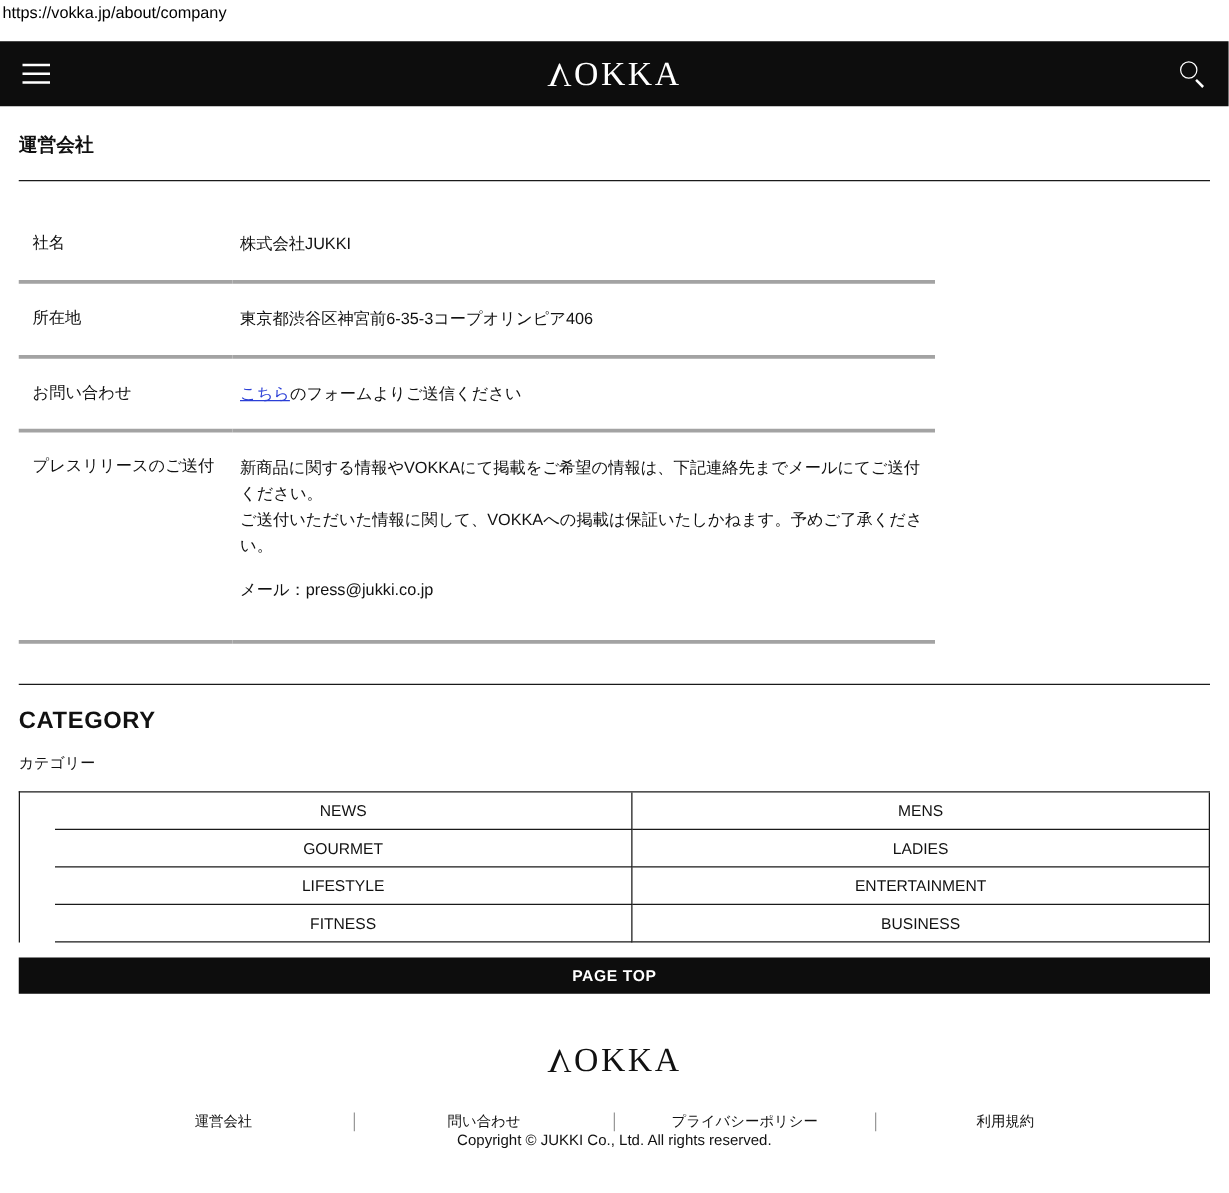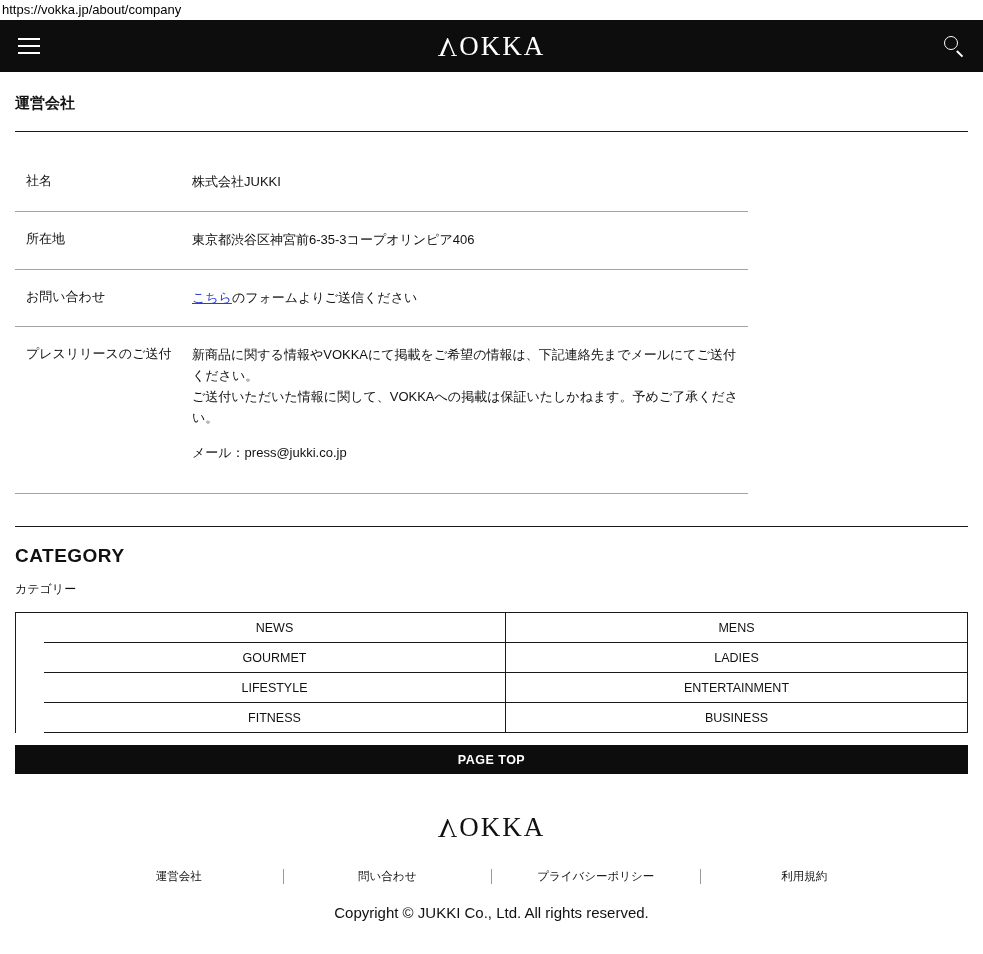--- a/index.html
+++ b/index.html
@@ -8,21 +8,21 @@
     background: #ffffff;
   }
   body {
     width: 983px;
     height: 954px;
     font-family: "Liberation Sans", sans-serif;
     color: #111111;
     overflow: hidden;
   }
   .urlbar {
-    height: 20px;
+    height: 33px;
     font-size: 13px;
     line-height: 20px;
     color: #000;
     padding-left: 2px;
     background: #ffffff;
     white-space: nowrap;
     overflow: hidden;
   }
   .header {
     height: 52px;
@@ -94,21 +94,21 @@
     border: none;
     border-top: 1px solid #1a1a1a;
     margin: 0 0 22px 0;
   }
   .info-table {
     width: 733px;
     border-collapse: collapse;
     font-size: 13px;
   }
   .info-table tr {
-    border-bottom: 1px solid #a3a3a3;
+    border-bottom: 3px solid #a3a3a3;
   }
   .info-table td {
     padding: 18px 0 18px 0;
     vertical-align: top;
   }
   .info-table td.label {
     width: 160px;
     padding-left: 11px;
     color: #111;
   }
@@ -202,22 +202,21 @@
     text-align: center;
     cursor: pointer;
   }
   .footer-links .sep {
     width: 1px;
     height: 15px;
     background: #999;
   }
   .copyright {
     text-align: center;
-    font-size: 15px;
-    margin-top: 20px;
+    font-size: 12px;
     color: #111;
   }
 </style>
 </head>
 <body>
 
 <div class="urlbar">https://vokka.jp/about/company</div>
 
 <div class="header">
   <div class="hamburger">

